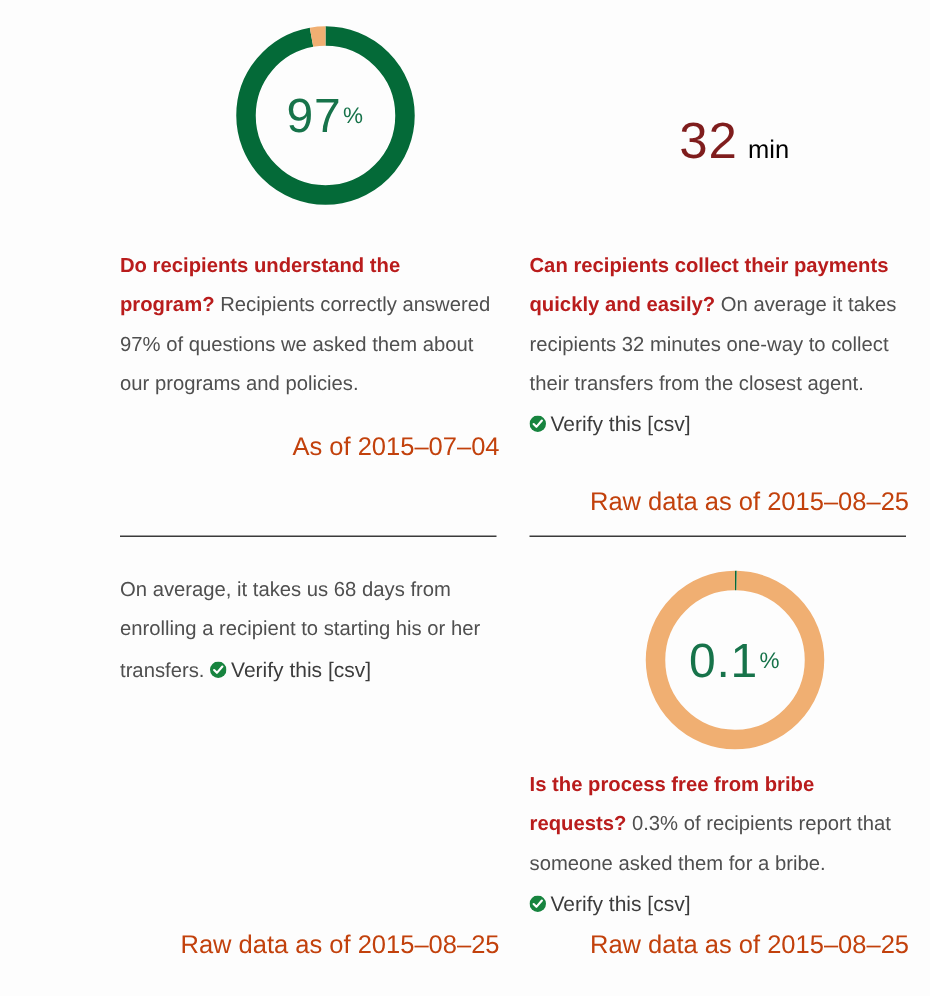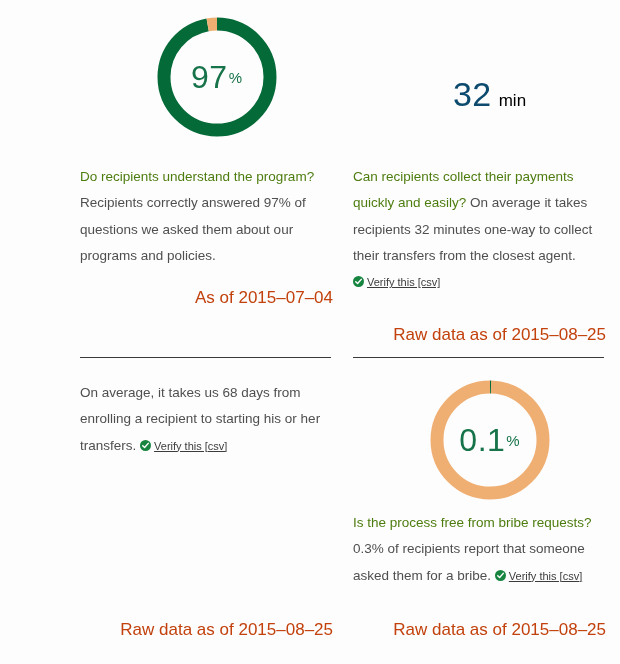--- a/index.html
+++ b/index.html
@@ -84,59 +84,58 @@
   .unit.pct { color: #17734a; }
 
   .numeric-line {
     display: flex;
     align-items: baseline;
     justify-content: center;
     margin-top: 38px;
   }
   .numeric-line .bignum {
     font-size: 34px;
-    color: #0c4a6e;
+    color: #7f1d1d;
     font-weight: 300;
   }
   .numeric-line .unit-word {
     font-size: 17px;
     color: #000000;
     margin-left: 7px;
     font-weight: 400;
   }
 
   
   .body-text {
     font-size: 13.5px;
     line-height: 1.95;
     color: #4f4f4f;
     padding-right: 20px;
   }
   .body-text .q {
-    font-weight: normal;
-    color: #4d7c0f;
+    font-weight: bold;
+    color: #b91c1c;
   }
   .breaker { display: block; }
 
   .verify {
     display: inline-block;
     white-space: nowrap;
     vertical-align: baseline;
   }
   .verify .check {
     display: inline-block;
     width: 11px;
     height: 11px;
     vertical-align: -1px;
     margin-right: 3px;
   }
   .verify .vlink {
-    font-size: 11px;
+    font-size: 14px;
     color: #3c3c3c;
-    text-decoration: underline;
   }
 
   
   .note {
     position: absolute;
     right: 20px;
     font-size: 17px;
     color: #c2410c;
     white-space: nowrap;
   }

